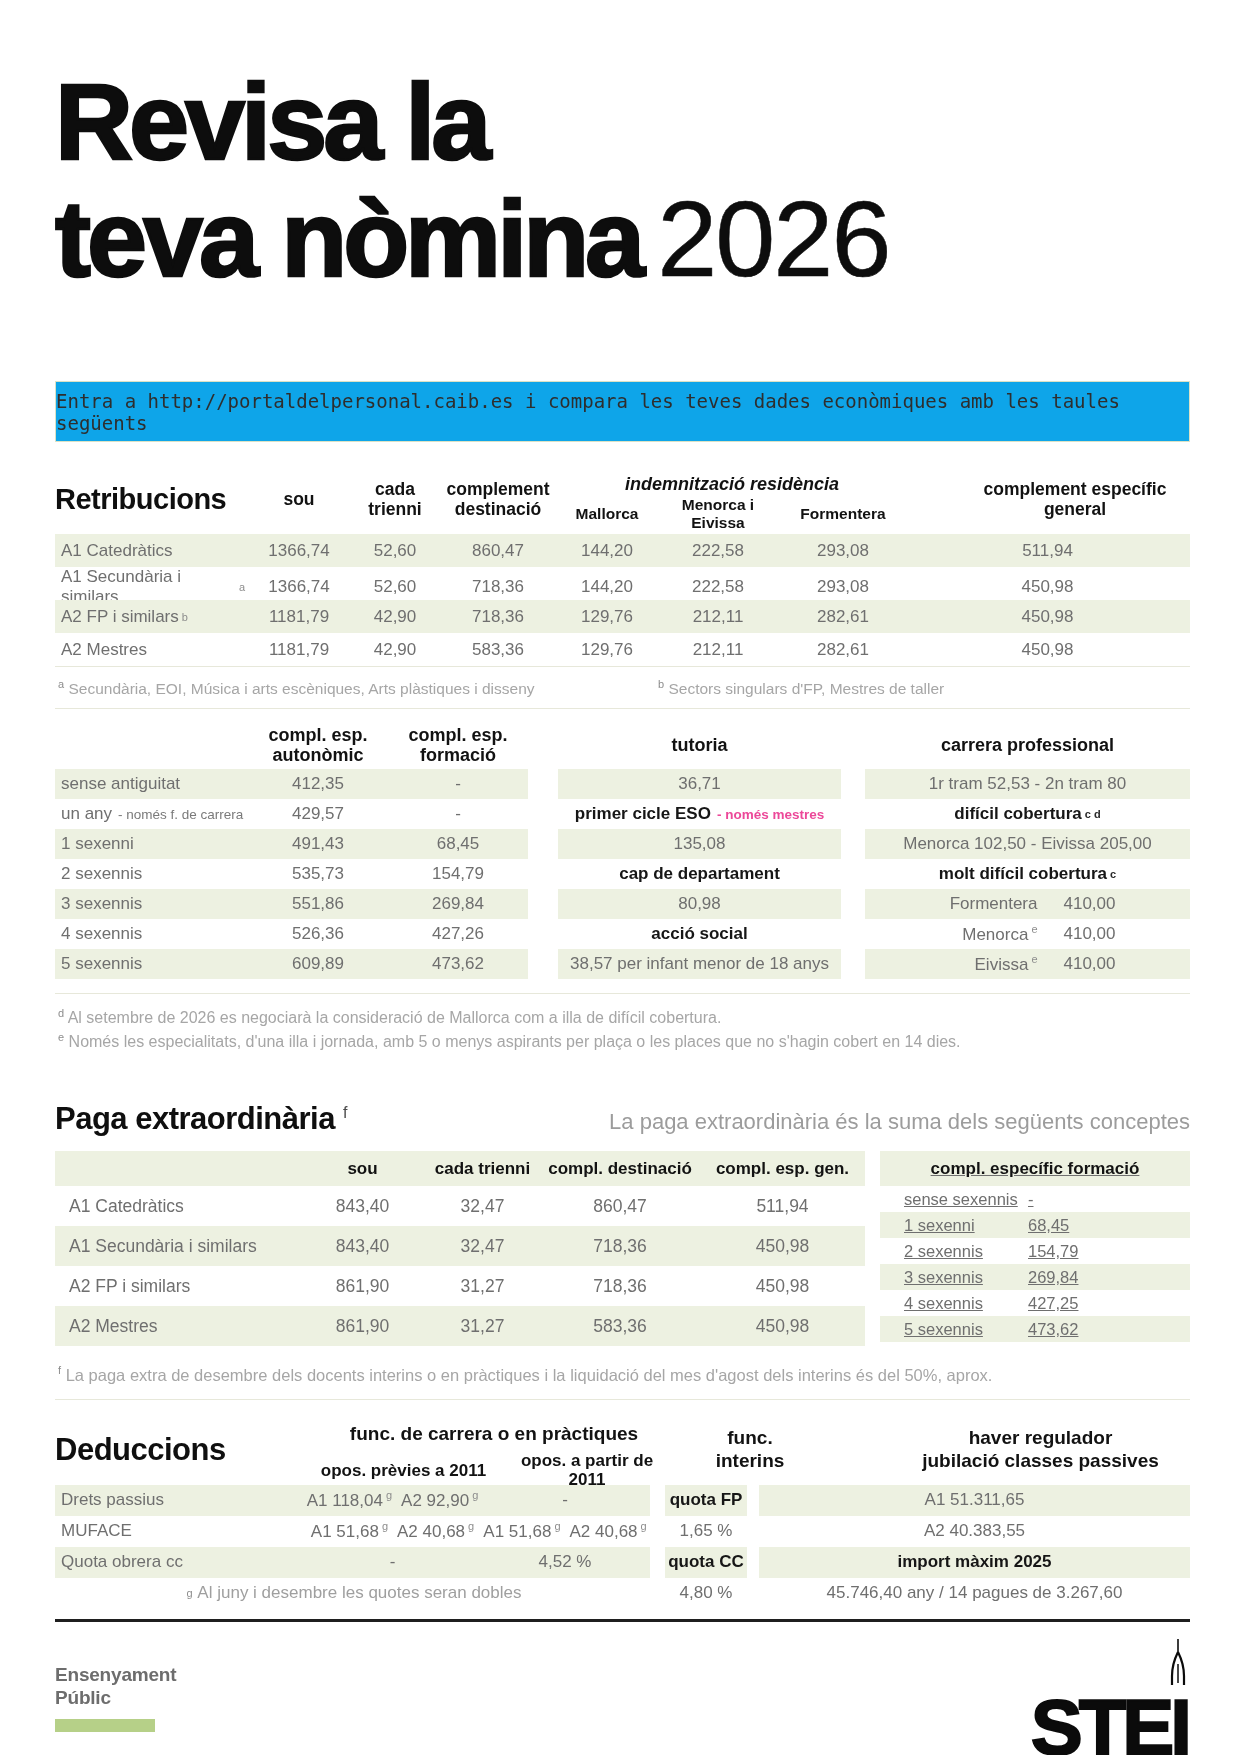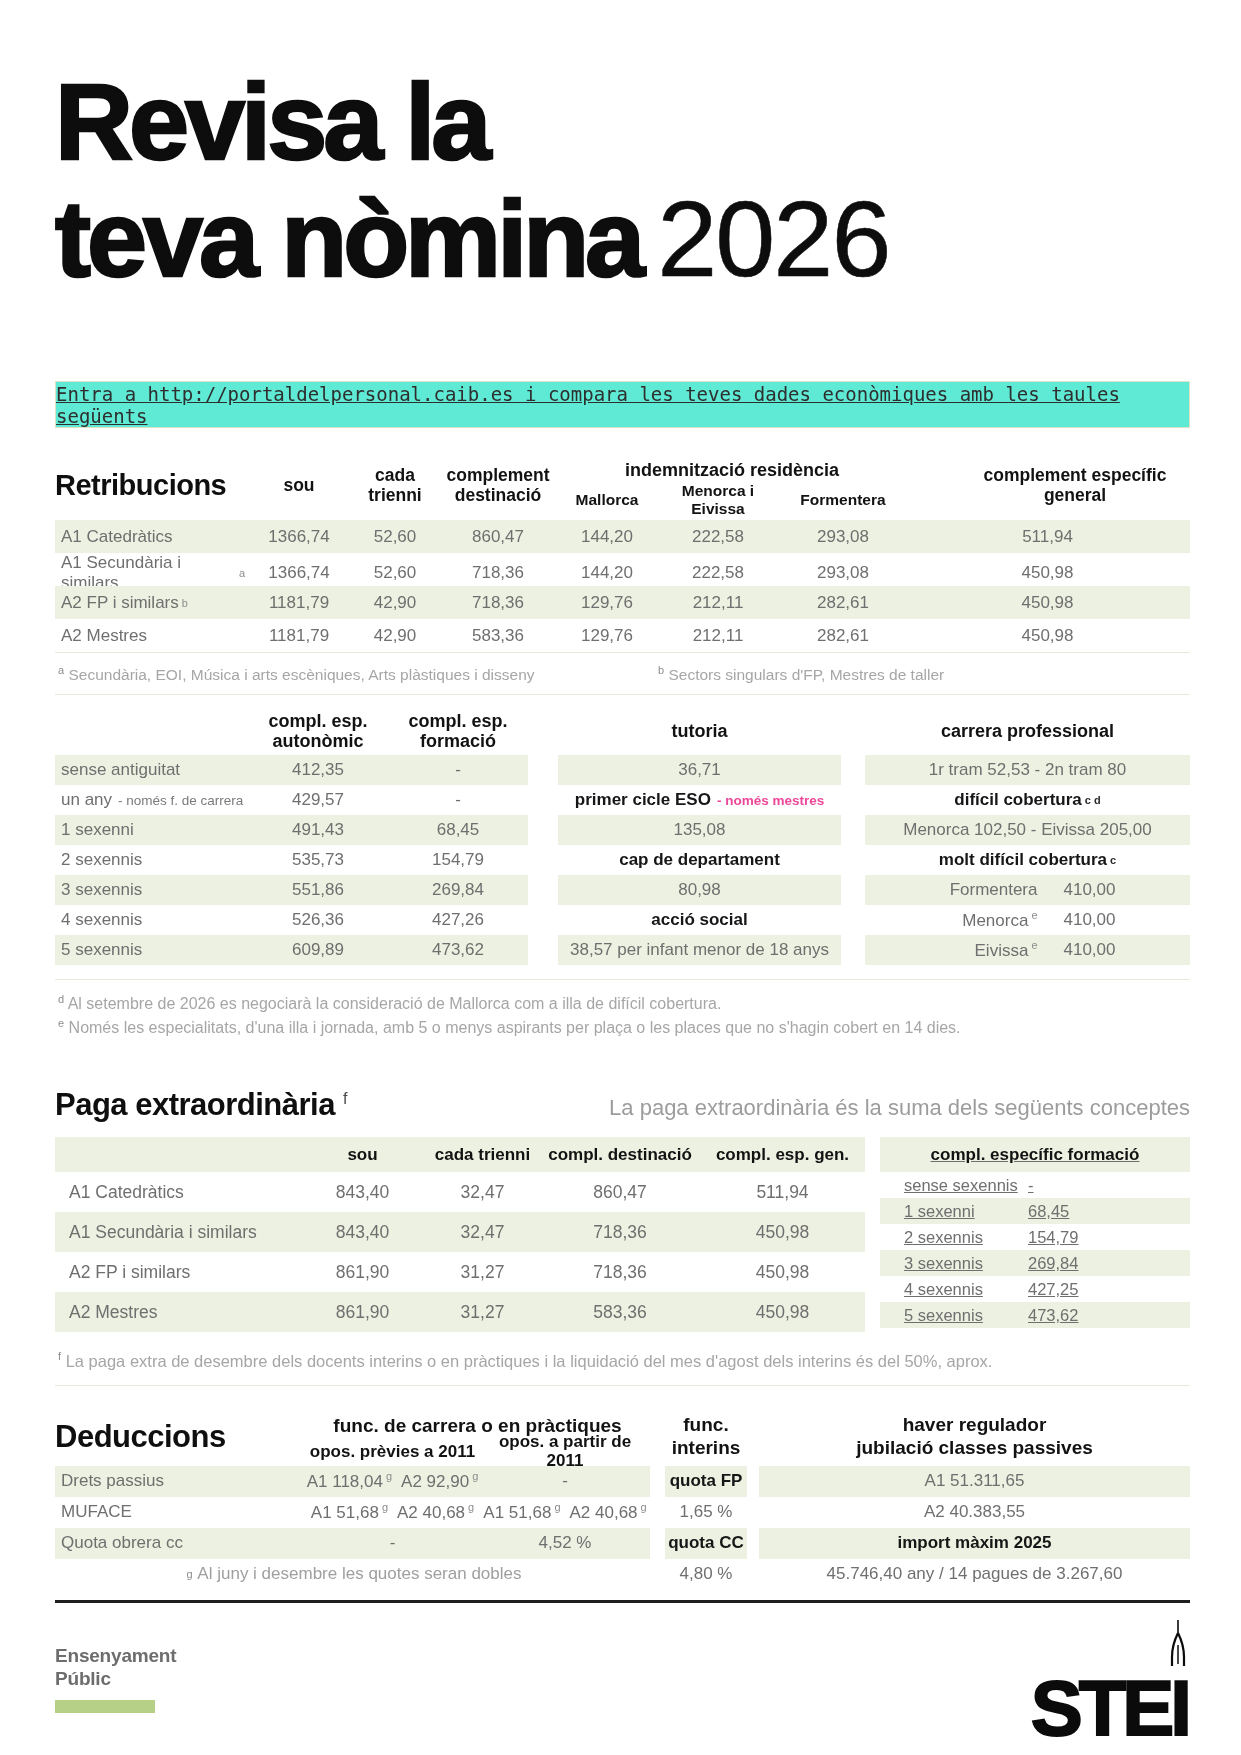--- a/index.html
+++ b/index.html
@@ -14,23 +14,23 @@
   html,body{width:1241px;height:1755px;background:#fff;overflow:hidden;}
   body{font-family:"Liberation Sans",sans-serif;color:var(--gray);}
   .content{padding:0 51px 0 55px;width:1241px;}
 
   
   .title{margin-top:64px;font-size:108px;line-height:1.08;font-weight:700;color:#0d0d0d;
          letter-spacing:-4px;-webkit-text-stroke:2.5px #0d0d0d;}
   .title .year{font-weight:400;-webkit-text-stroke:0.5px #0d0d0d;letter-spacing:-2px;margin-left:16px;}
 
   
-  .banner{margin-top:84px;height:47px;border:1px solid #dbe2c6;background:#5eead4;
+  .banner{margin-top:84px;height:61px;border:1px solid #dbe2c6;background:#0ea5e9;
           display:flex;align-items:center;justify-content:center;
-          font-family:"DejaVu Sans Mono",monospace;font-size:19px;color:#2e2e2e;text-decoration:underline;}
+          font-family:"DejaVu Sans Mono",monospace;font-size:19px;color:#2e2e2e;}
 
   
   .g{background:var(--green);}
   .bk{color:#161616;font-weight:700;}
   .cell{display:flex;align-items:center;justify-content:center;text-align:center;}
   .cl{justify-content:flex-start;text-align:left;padding-left:6px;}
   sup.fn{font-size:11px;color:#8d8d8d;margin-left:3px;}
   .suffix{font-size:13.5px;color:#7a7a7a;margin-left:6px;font-weight:400;}
   .hh{font-weight:700;color:var(--black);text-align:center;line-height:1.15;}
 
@@ -72,23 +72,23 @@
   .pl-row{display:grid;grid-template-columns:245px 125px 115px 160px 165px;height:40px;font-size:17.5px;}
   .pl-row .cl{padding-left:14px;}
   .paga-right{width:310px;text-decoration:underline;}
   .pr-head{height:35px;display:flex;align-items:center;justify-content:center;font-size:17px;}
   .pr-row{display:flex;align-items:center;height:26px;font-size:16.5px;}
   .pr-row .lab{width:148px;padding-left:24px;}
   .f-note{margin-top:18px;padding-bottom:14px;border-bottom:1px solid var(--line);
           font-size:16.5px;color:var(--fnote);}
 
   
-  .ded-head{margin-top:22px;display:grid;
+  .ded-head{margin-top:16px;display:grid;
             grid-template-columns:250px 175px 170px 15px 82px 12px 431px;
-            grid-template-rows:29px 29px;}
+            grid-template-rows:29px 29px;gap:11px;}
   .ded-title{grid-row:1/3;grid-column:1;align-self:center;font-size:31px;font-weight:700;
              color:#0f0f0f;letter-spacing:-0.5px;}
   .ded-head .grp{grid-column:2/4;grid-row:1;align-self:end;font-size:19px;}
   .ded-head .sub{grid-row:2;align-self:center;font-size:17px;}
   .ded-head .tall{grid-row:1/3;align-self:center;font-size:19px;line-height:1.2;}
   .ded-row{display:grid;grid-template-columns:250px 175px 170px 15px 82px 12px 431px;
            height:31px;font-size:17px;}
   .pair{display:flex;align-items:center;justify-content:center;gap:9px;}
   .ded-gnote{grid-column:1/4;display:flex;align-items:center;justify-content:center;
              color:#9f9f9f;font-size:17px;}
@@ -115,21 +115,21 @@
 
   <div class="banner">
     <span>Entra a http://portaldelpersonal.caib.es i compara les teves dades econòmiques amb les taules següents</span>
   </div>
 
   <div class="ret-head">
     <div class="ret-title">Retribucions</div>
     <div class="hh full">sou</div>
     <div class="hh full">cada trienni</div>
     <div class="hh full">complement destinació</div>
-    <div class="hh indem" style="grid-column:5/8;">indemnització residència</div>
+    <div class="hh indem" style="grid-column:5/8;font-style:italic;">indemnització residència</div>
     <div class="hh isle" style="grid-column:5;">Mallorca</div>
     <div class="hh isle" style="grid-column:6;">Menorca i Eivissa</div>
     <div class="hh isle" style="grid-column:7;">Formentera</div>
     <div class="hh full" style="grid-column:8;width:230px;justify-self:end;">complement específic general</div>
   </div>
 
   <div>
     <div class="ret-row">
       <div class="cell cl g">
           <span>A1 Catedràtics</span>

